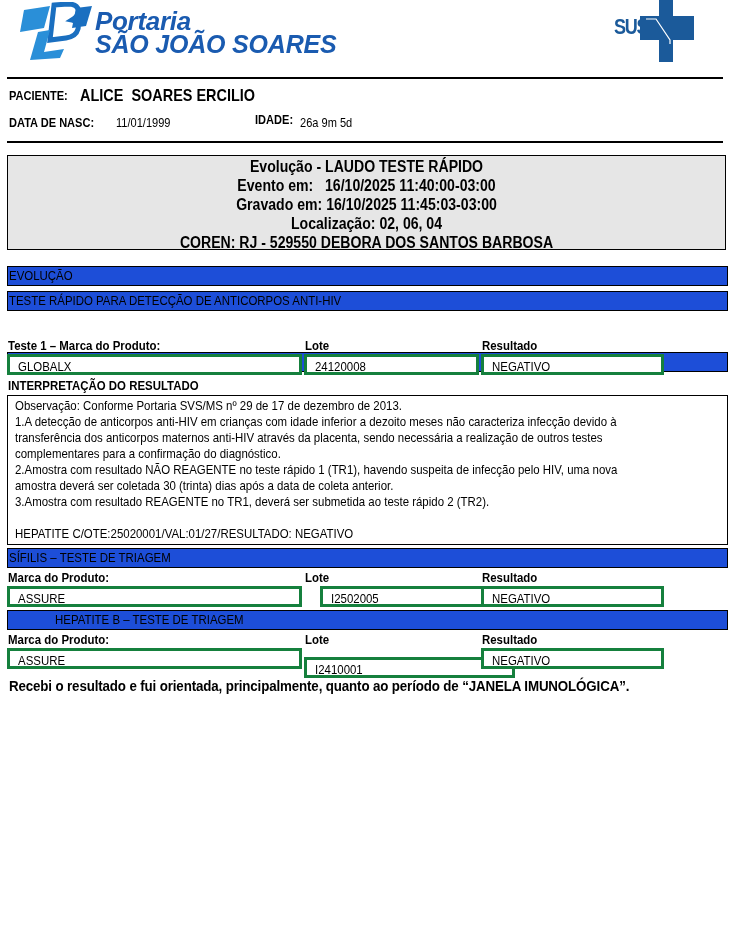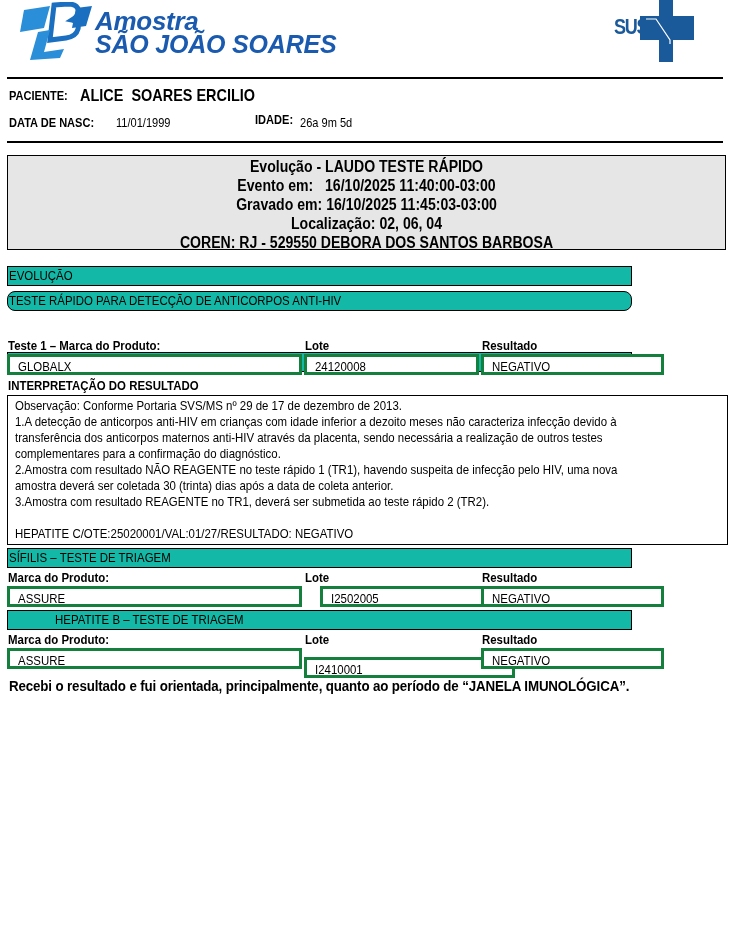--- a/index.html
+++ b/index.html
@@ -22,21 +22,21 @@
 
   .lbl { font-family:"Liberation Sans", sans-serif; font-weight:bold; transform:scaleX(0.85); transform-origin:left; white-space:nowrap; }
   .val { font-family:"Liberation Sans", sans-serif; transform:scaleX(0.85); transform-origin:left; white-space:nowrap; }
 
   
   #title-box { left:7px; top:155px; width:719px; height:95px; background:#e6e6e6; border:1px solid #000; box-sizing:border-box; }
   #title-box .tl { text-align:center; font-weight:bold; font-size:16px; line-height:19px; white-space:nowrap;
                    transform:scaleX(0.88); }
   #title-box .tl:first-child { margin-top:1px; }
 
-  .bar { position:absolute; left:7px; width:625px; height:20px; background:#14b8a6; border:1px solid #000;
+  .bar { position:absolute; left:7px; width:721px; height:20px; background:#1d4ed8; border:1px solid #000;
          box-sizing:border-box; font-size:13px; line-height:18px; padding-left:1px; white-space:nowrap; overflow:hidden;text-decoration:underline; }
   .bar span { display:inline-block; transform:scaleX(0.88); transform-origin:left; }
 
   .flabel { position:absolute; font-size:13px; font-weight:bold; white-space:nowrap; transform:scaleX(0.88); transform-origin:left; }
   .fbox { position:absolute; height:21px; border:3px solid #15803d; box-sizing:border-box; font-size:13px; line-height:19px;
           padding-left:8px; white-space:nowrap; overflow:hidden; background:#fff; }
   .fbox span { display:inline-block; transform:scaleX(0.88); transform-origin:left; }
 
   #interp-box { left:7px; top:395px; width:721px; height:150px; border:1px solid #000; box-sizing:border-box;
                 font-size:13px; line-height:16px; padding:2px 0 0 7px; }
@@ -48,21 +48,21 @@
 </head>
 <body>
 
 <div id="logo-hospital" class="abs">
   <svg width="80" height="58" viewBox="0 0 80 58">
     <polygon points="4,8 30,4 24,26 0,30" fill="#2a8fd8"></polygon>
     <path d="M34,3 L48,2 C60,2 62,12 52,18 C62,20 60,34 46,36 L30,38 Z" fill="none" stroke="#1a6fc0" stroke-width="5"></path>
     <path d="M18,30 L30,28 L24,50 L44,47 L40,56 L10,58 Z" fill="#2a8fd8"></path>
     <polygon points="56,6 72,4 66,24 52,26" fill="#1a6fc0"></polygon>
   </svg>
-  <div class="hosp-text hosp-line1">Amostra</div>
+  <div class="hosp-text hosp-line1">Portaria</div>
   <div class="hosp-text hosp-line2">SÃO JOÃO SOARES</div>
 </div>
 
 <div id="logo-sus" class="abs">
   <div class="sus-text">SUS</div>
   <svg class="abs" style="left:28px;top:0" width="54" height="62" viewBox="0 0 54 62">
     <rect x="19" y="0" width="14" height="62" fill="#1b5a9a"></rect>
     <rect x="0" y="16" width="54" height="24" fill="#1b5a9a"></rect>
     <polyline points="6,19 16,19 30,40 30,44" fill="none" stroke="#ffffff" stroke-width="1.2"></polyline>
   </svg>
@@ -81,21 +81,21 @@
 
 <div id="title-box" class="abs">
   <div class="tl">Evolução - LAUDO TESTE RÁPIDO</div>
   <div class="tl" style="white-space:pre;">Evento em:   16/10/2025 11:40:00-03:00</div>
   <div class="tl">Gravado em: 16/10/2025 11:45:03-03:00</div>
   <div class="tl">Localização: 02, 06, 04</div>
   <div class="tl">COREN: RJ - 529550 DEBORA DOS SANTOS BARBOSA</div>
 </div>
 
 <div class="bar" style="top:266px;"><span>EVOLUÇÃO</span></div>
-<div class="bar" style="top:291px;border-radius:8px;"><span>TESTE RÁPIDO PARA DETECÇÃO DE ANTICORPOS ANTI-HIV</span></div>
+<div class="bar" style="top:291px;"><span>TESTE RÁPIDO PARA DETECÇÃO DE ANTICORPOS ANTI-HIV</span></div>
 <div class="bar" style="top:316px;margin-top:36px;"><span>HIV</span></div>
 
 <div class="flabel" style="left:8px;top:338px;">Teste 1 – Marca do Produto:</div>
 <div class="flabel" style="left:305px;top:338px;">Lote</div>
 <div class="flabel" style="left:482px;top:338px;">Resultado</div>
 <div class="fbox" style="left:7px;top:354px;width:295px;"><span>GLOBALX</span></div>
 <div class="fbox" style="left:304px;top:354px;width:175px;"><span>24120008</span></div>
 <div class="fbox" style="left:481px;top:354px;width:183px;"><span>NEGATIVO</span></div>
 
 <div class="flabel" style="left:8px;top:378px;">INTERPRETAÇÃO DO RESULTADO</div>

